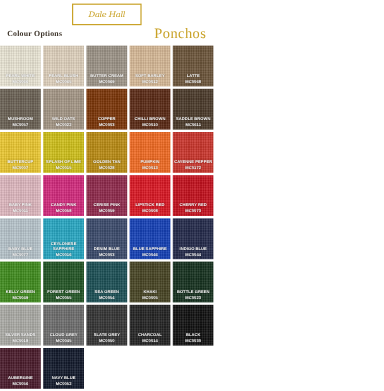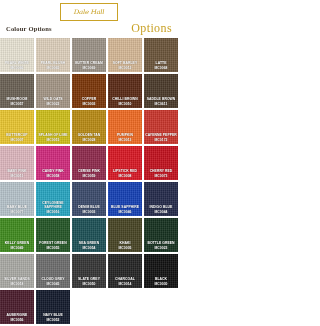--- a/index.html
+++ b/index.html
@@ -102,21 +102,21 @@
 <div class="page">
 
   <div class="logo-wrap">
     <div class="logo-box">
       <span class="logo-script">Dale Hall</span>
     </div>
   </div>
 
   <div class="title-row">
     <div class="colour-options">Colour Options</div>
-    <div class="ponchos">Options</div>
+    <div class="ponchos">Ponchos</div>
   </div>
 
   <div class="grid" id="grid">
       <div class="row">
         <div class="swatch" style="background: rgb(231, 226, 210);">
           <div class="tex"></div>
           <div class="lbl">PEARL WHITE<span class="code">MC0066</span></div>
         </div>
         <div class="swatch" style="background: rgb(221, 207, 187);">
           <div class="tex"></div>

